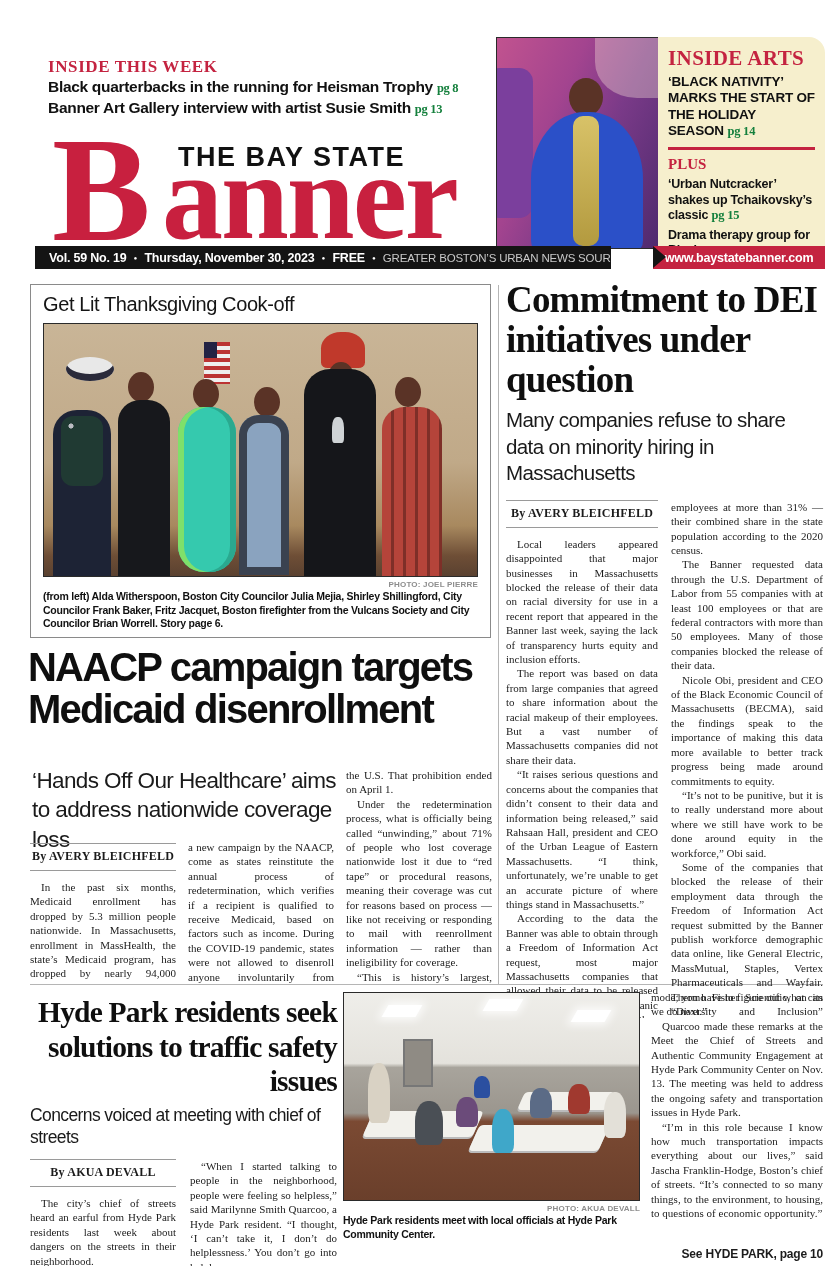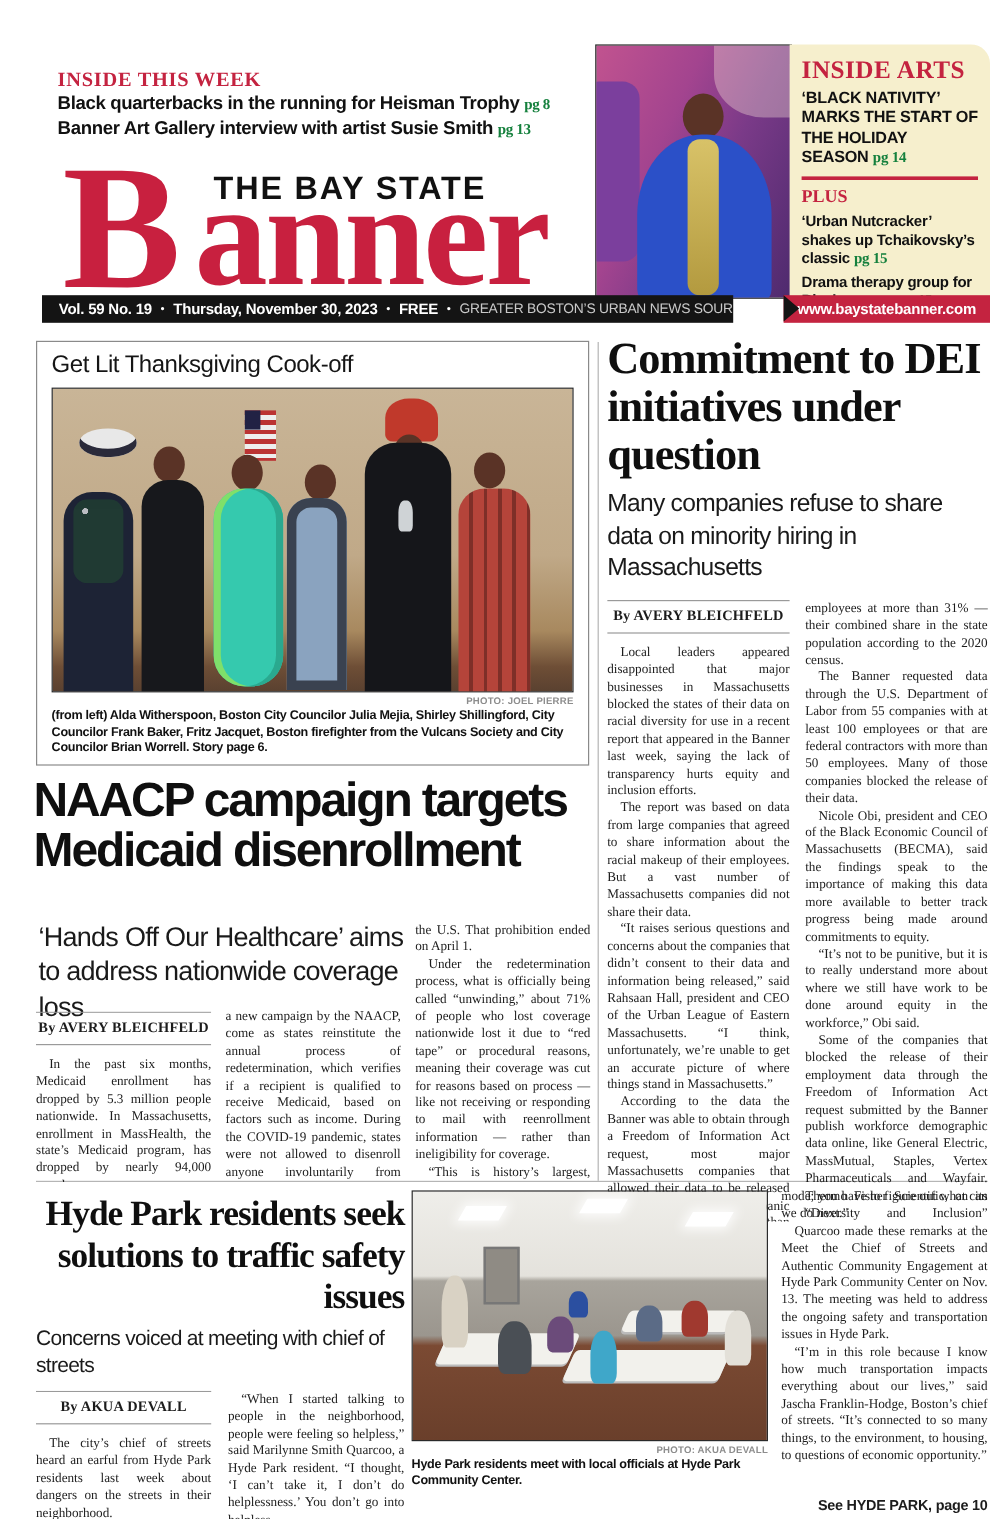--- a/index.html
+++ b/index.html
@@ -198,21 +198,21 @@
   </div>
 </div>
 
 <div class="abs dei">
   <div class="serif-h">Commitment to DEI initiatives under question</div>
   <div class="subhead dei-sub">Many companies refuse to share data on minority hiring in Massachusetts</div>
   <div class="dei-cols">
     <div class="dei-c1">
       <div class="byline">By AVERY BLEICHFELD</div>
       <div class="bodycol">
-          <p>Local leaders appeared disappointed that major businesses in Massachusetts blocked the states of their data on racial diversity for use in a recent report that appeared in the Banner last week, saying the lack of transparency hurts equity and inclusion efforts.</p>
+          <p>Local leaders appeared disappointed that major businesses in Massachusetts blocked the release of their data on racial diversity for use in a recent report that appeared in the Banner last week, saying the lack of transparency hurts equity and inclusion efforts.</p>
           <p>The report was based on data from large companies that agreed to share information about the racial makeup of their employees. But a vast number of Massachusetts companies did not share their data.</p>
           <p>“It raises serious questions and concerns about the companies that didn’t consent to their data and information being released,” said Rahsaan Hall, president and CEO of the Urban League of Eastern Massachusetts. “I think, unfortunately, we’re unable to get an accurate picture of where things stand in Massachusetts.”</p>
           <p>According to the data the Banner was able to obtain through a Freedom of Information Act request, most major Massachusetts companies that allowed their data to be released hired Black and Hispanic employees at a lower rate than those group’s combined percentage of residents in Massachusetts.</p>
         </div>
     </div>
     <div class="dei-c2">
       <div class="bodycol flush-first">
           <p>employees at more than 31% — their combined share in the state population according to the 2020 census.</p>
           <p>The Banner requested data through the U.S. Department of Labor from 55 companies with at least 100 employees or that are federal contractors with more than 50 employees. Many of those companies blocked the release of their data.</p>
           <p>Nicole Obi, president and CEO of the Black Economic Council of Massachusetts (BECMA), said the findings speak to the importance of making this data more available to better track progress being made around commitments to equity.</p>

